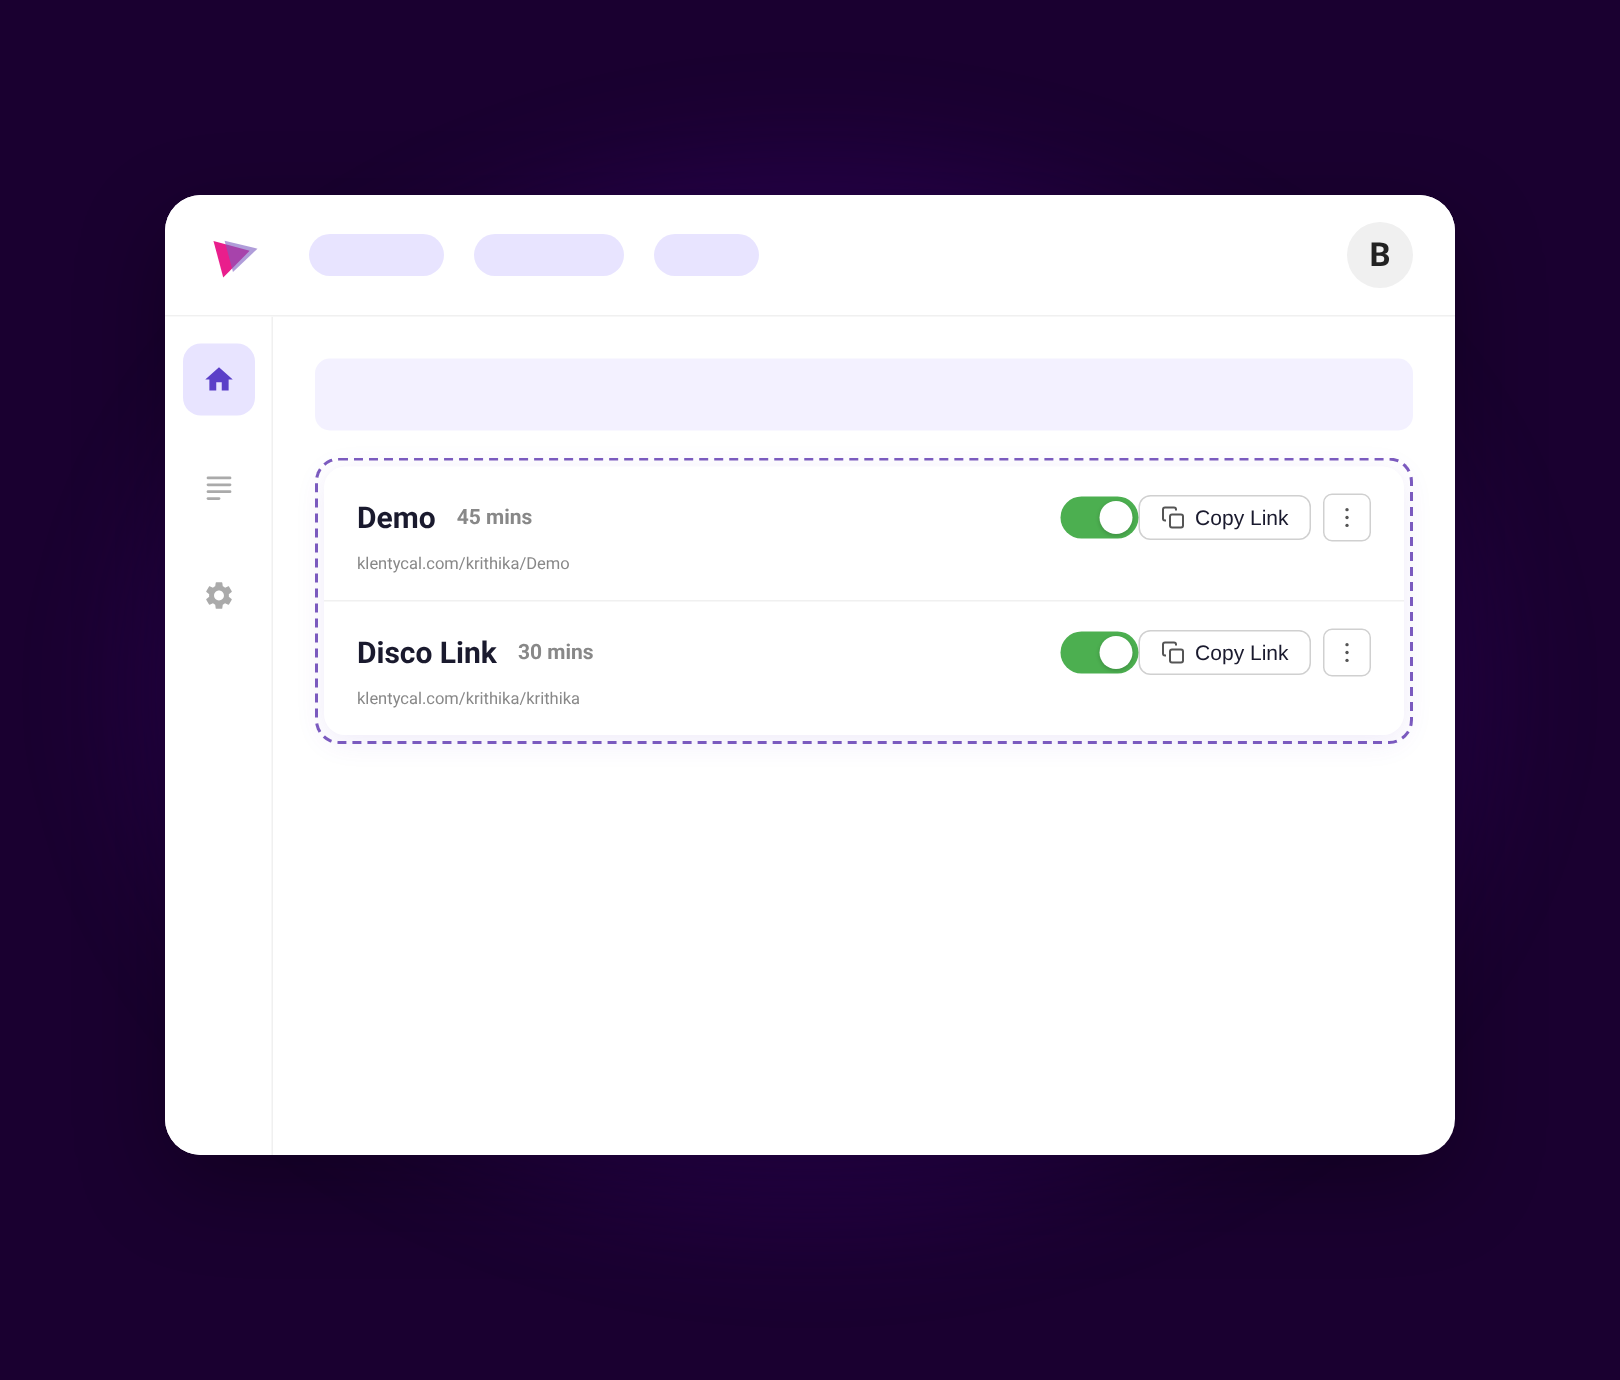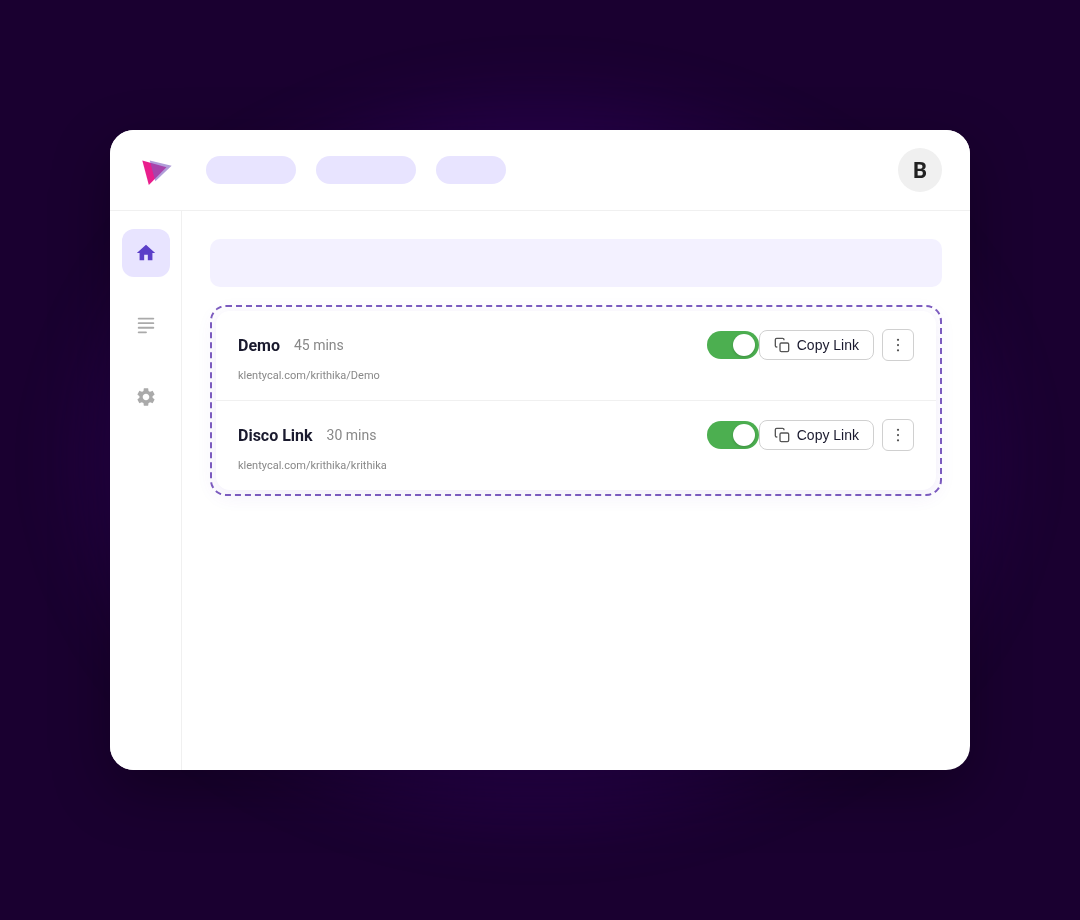--- a/index.html
+++ b/index.html
@@ -195,28 +195,28 @@
       border-bottom: 1px solid #f0f0f0;
     }
 
     .event-row-top {
       display: flex;
       align-items: center;
       gap: 0;
     }
 
     .event-name {
-      font-size: 16px;
+      font-size: 20px;
       font-weight: 700;
       color: #1a1a2e;
     }
 
     .event-duration {
       font-size: 14px;
-      font-weight: 400;
+      font-weight: 700;
       color: #888;
       margin-left: 14px;
     }
 
     .event-spacer { flex: 1; }
 
     
     .toggle {
       position: relative;
       width: 52px;

